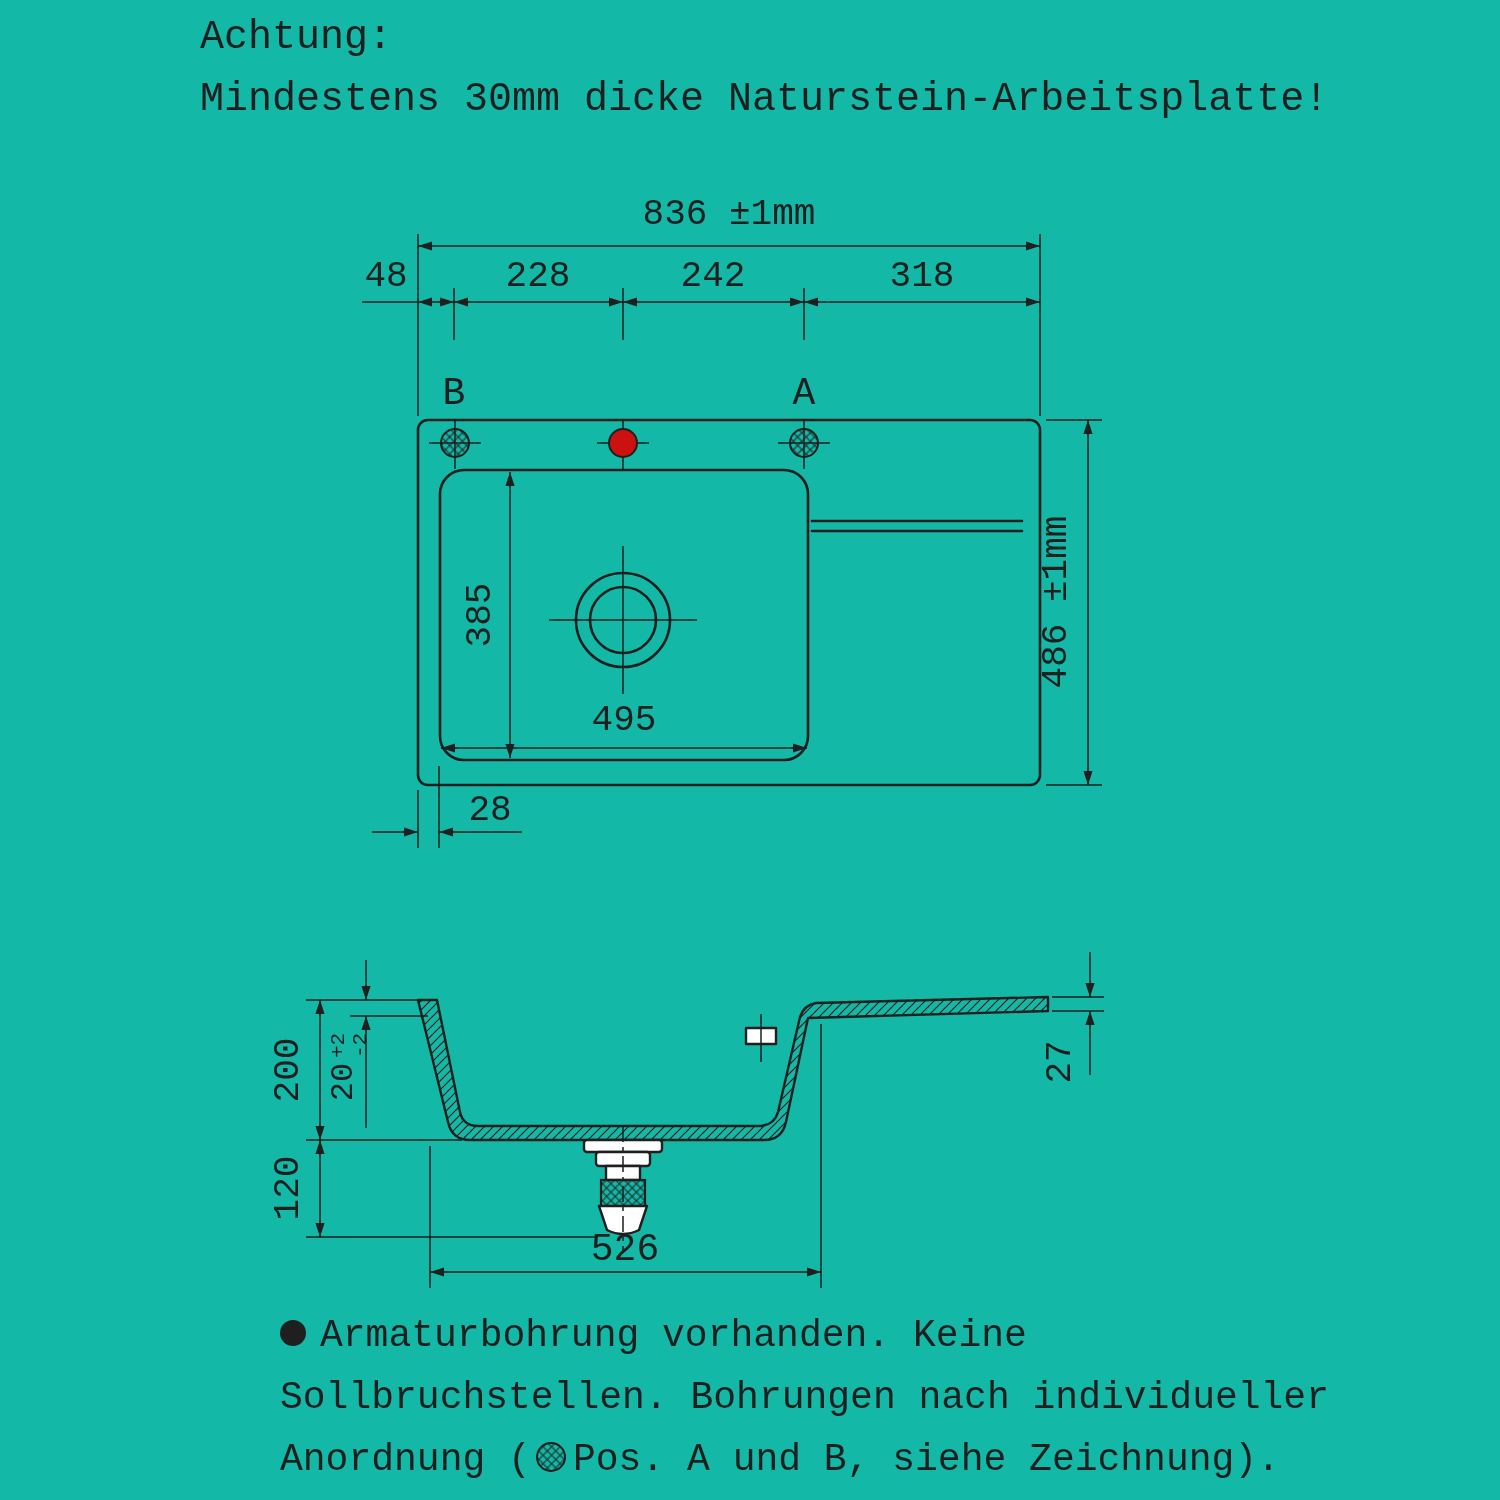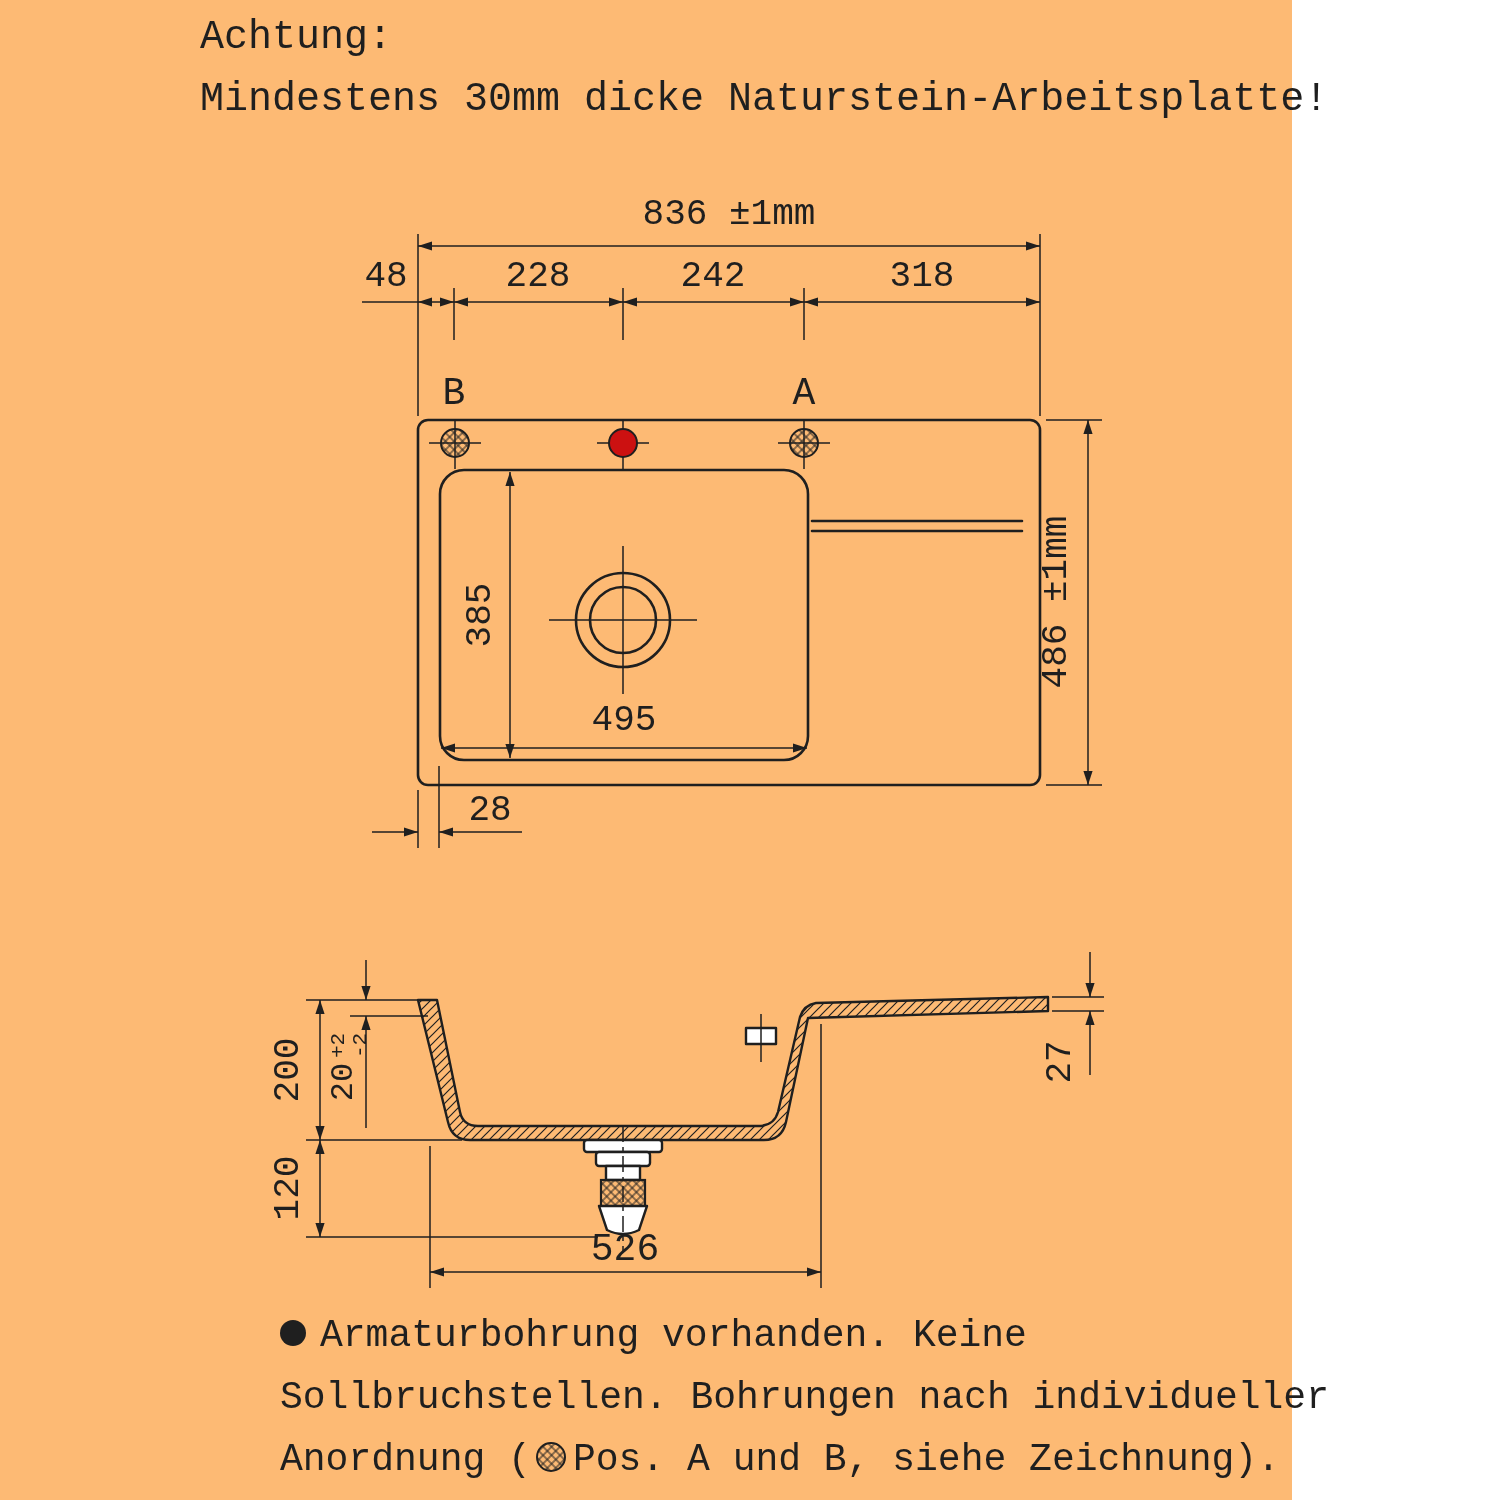--- a/index.html
+++ b/index.html
@@ -1,16 +1,16 @@
 <!DOCTYPE html>
 <html><head>
 <meta charset="utf-8">
 <style>
   html,body{margin:0;padding:0;background:#ffffff;}
-  .stage{width:1292px;height:1500px;background:#fdba74;position:relative;}
+  .stage{width:1500px;height:1500px;background:#14b8a6;position:relative;}
   svg{display:block;}
   text{font-family:"Liberation Mono","DejaVu Sans Mono",monospace;fill:#1f1f1f;}
   .t21{font-size:21px;}
   .t32{font-size:32px;}
   .t36{font-size:36px;}
   .t38{font-size:38px;}
   .t40{font-size:40px;}
   .mid{text-anchor:middle;}
   .obj{fill:none;stroke:#1f1f1f;stroke-width:2.6;stroke-linejoin:round;stroke-linecap:round;}
   .objf{fill:#ffffff;stroke:#1f1f1f;stroke-width:2.4;stroke-linejoin:round;}

